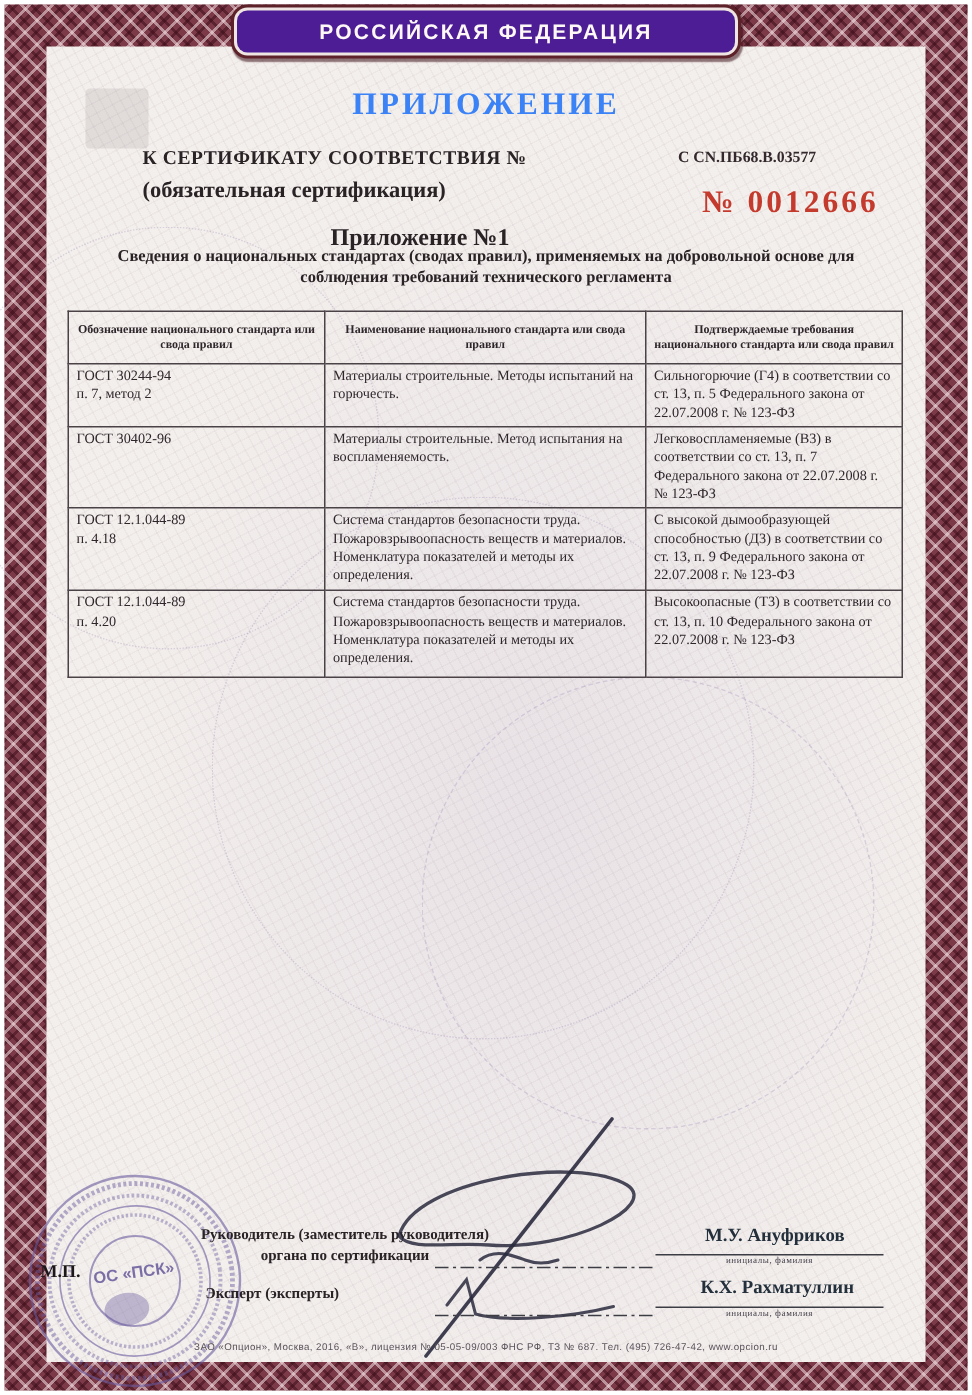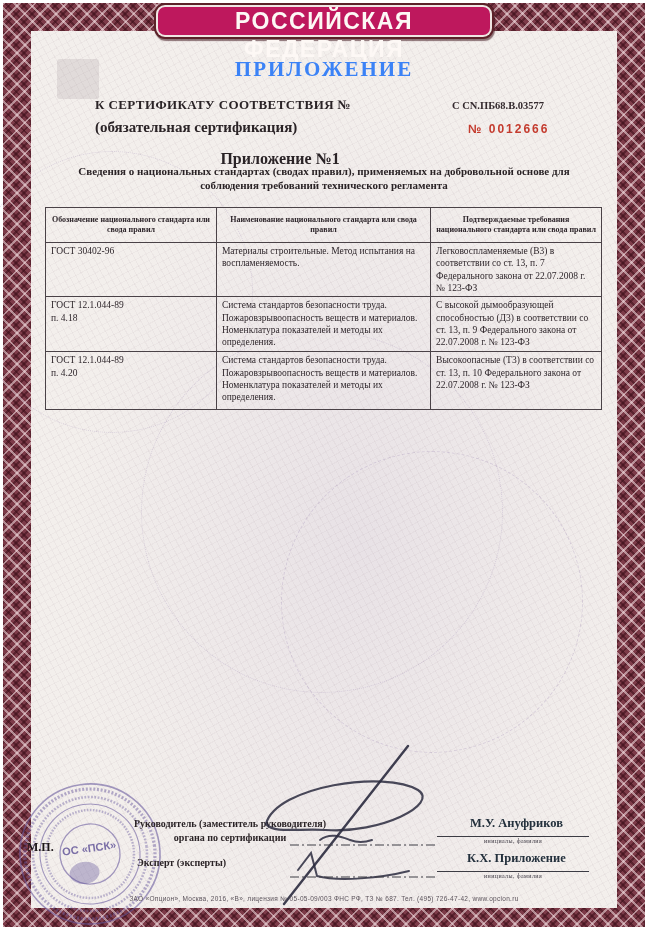--- a/index.html
+++ b/index.html
@@ -28,34 +28,34 @@
       repeating-linear-gradient(62deg, rgba(168,148,158,.09) 0 1px, transparent 1px 6px),
       repeating-linear-gradient(-28deg, rgba(168,148,158,.08) 0 1px, transparent 1px 7px),
       radial-gradient(ellipse at 56% 58%, rgba(188,172,206,.20), transparent 62%);
   }
   .wm-circle{position:absolute;border-radius:50%;border:1px dotted rgba(150,128,176,.28);}
   .wm-square{position:absolute;left:26px;top:28px;width:42px;height:40px;background:rgba(130,118,124,.16);border-radius:3px;}
   
   .content{position:absolute;inset:0;color:#2a2326;}
   .banner{
     position:absolute;left:158px;top:7px;width:332px;height:28px;
-    background:#be185d;border-radius:7px;
+    background:#4c1d95;border-radius:7px;
     box-shadow:0 0 0 2px #efe6e3, 0 0 0 4px #5c2129, 1px 2px 1px 4px rgba(56,12,22,.55);
     color:#fdf8f5;font-family:"Liberation Sans", sans-serif;font-weight:bold;
-    font-size:23px;letter-spacing:1.5px;text-align:center;line-height:28px;
+    font-size:14px;letter-spacing:1.5px;text-align:center;line-height:28px;
   }
   .title{position:absolute;left:0;width:648px;top:57px;text-align:center;
     font-size:21px;font-weight:bold;letter-spacing:2px;color:#3b82f6;}
   .subtitle{position:absolute;left:95px;width:340px;top:97px;text-align:left;
     font-size:13px;font-weight:bold;letter-spacing:.4px;}
   .certnum{position:absolute;left:452px;top:100px;font-size:10.5px;font-weight:bold;color:#33292d;}
   .certtype{position:absolute;left:95px;width:340px;top:119px;text-align:left;
     font-size:15px;font-weight:bold;}
-  .blanknum{position:absolute;left:468px;top:122px;font-size:12px;font-weight:bold;
-    color:#c43b2e;letter-spacing:2px;font-family:Liberation Sans, sans-serif;}
+  .blanknum{position:absolute;left:468px;top:122px;font-size:21px;font-weight:bold;
+    color:#c43b2e;letter-spacing:2px;font-family:Liberation Serif, serif;}
   .appendix-label{position:absolute;left:0;width:560px;top:150px;text-align:center;
     font-size:16px;font-weight:bold;}
   .appendix-desc{position:absolute;left:70px;width:508px;top:164px;text-align:center;
     font-size:11px;font-weight:bold;line-height:1.3;}
   table.std{position:absolute;left:45px;top:207px;width:557px;border-collapse:collapse;
     table-layout:fixed;}
   table.std th, table.std td{border:1px solid #4a4247;vertical-align:top;
     padding:2px 5px;color:#2e262b;}
   table.std th{font-size:8px;font-weight:bold;text-align:center;line-height:1.3;height:30px;vertical-align:middle;margin-top:24px;}
   table.std td{font-size:9.5px;line-height:1.3;white-space:pre-line;}
@@ -104,20 +104,26 @@
           <col class="c1">
           <col class="c2">
           <col class="c3">
         </colgroup>
       <tbody>
           <tr>
         <th>Обозначение национального стандарта или свода правил</th>
         <th>Наименование национального стандарта или свода правил</th>
         <th>Подтверждаемые требования национального стандарта или свода правил</th>
       </tr>
+      <tr style="height:41px;">
+        <td>ГОСТ 30244-94
+п. 7, метод 2</td>
+        <td>Материалы строительные. Методы испытаний на горючесть.</td>
+        <td>Сильногорючие (Г4) в соответствии со ст. 13, п. 5 Федерального закона от 22.07.2008 г. № 123-ФЗ</td>
+      </tr>
       <tr style="height:53px;">
         <td>ГОСТ 30402-96</td>
         <td>Материалы строительные. Метод испытания на воспламеняемость.</td>
         <td>Легковоспламеняемые (В3) в соответствии со ст. 13, п. 7 Федерального закона от 22.07.2008 г. № 123-ФЗ</td>
       </tr>
       <tr style="height:55px;">
         <td>ГОСТ 12.1.044-89
 п. 4.18</td>
         <td>Система стандартов безопасности труда. Пожаровзрывоопасность веществ и материалов. Номенклатура показателей и методы их определения.</td>
         <td>С высокой дымообразующей способностью (Д3) в соответствии со ст. 13, п. 9 Федерального закона от 22.07.2008 г. № 123-ФЗ</td>
@@ -160,19 +166,19 @@
       <g stroke="#3c3c44" stroke-width="1">
         <path d="M62,103 H208" stroke-dasharray="9 3 2 3"></path>
         <path d="M62,135 H208" stroke-dasharray="9 3 2 3"></path>
       </g>
     </svg>
 
     <div class="sig-name" style="left:452px;top:816px;">М.У. Ануфриков</div>
     <div class="sig-line" style="left:437px;top:836px;"></div>
     <div class="sig-caption" style="left:437px;top:838px;">инициалы, фамилия</div>
 
-    <div class="sig-name" style="left:449px;top:851px;">К.Х. Приложение</div>
+    <div class="sig-name" style="left:449px;top:851px;">К.Х. Рахматуллин</div>
     <div class="sig-line" style="left:437px;top:871px;"></div>
     <div class="sig-caption" style="left:437px;top:873px;">инициалы, фамилия</div>
 
     <div class="footer">ЗАО «Опцион», Москва, 2016, «В», лицензия № 05-05-09/003 ФНС РФ, ТЗ № 687. Тел. (495) 726-47-42, www.opcion.ru</div>
   </div>
 </div>
 
 </body></html>

